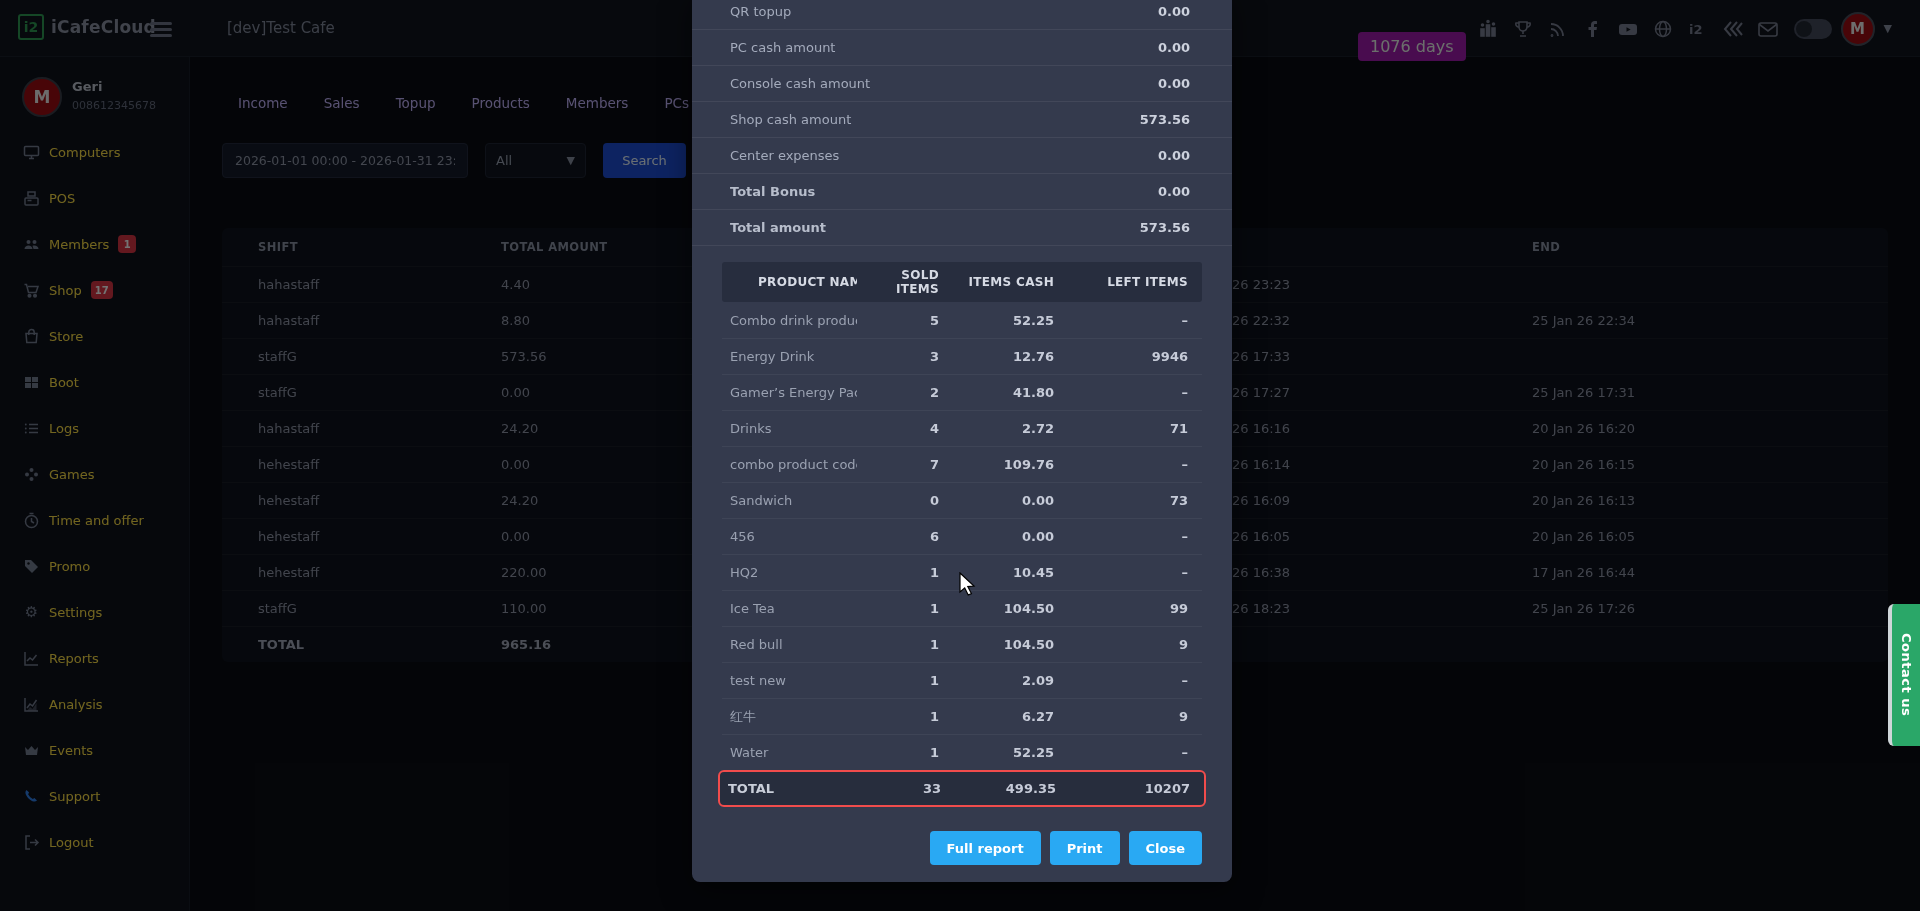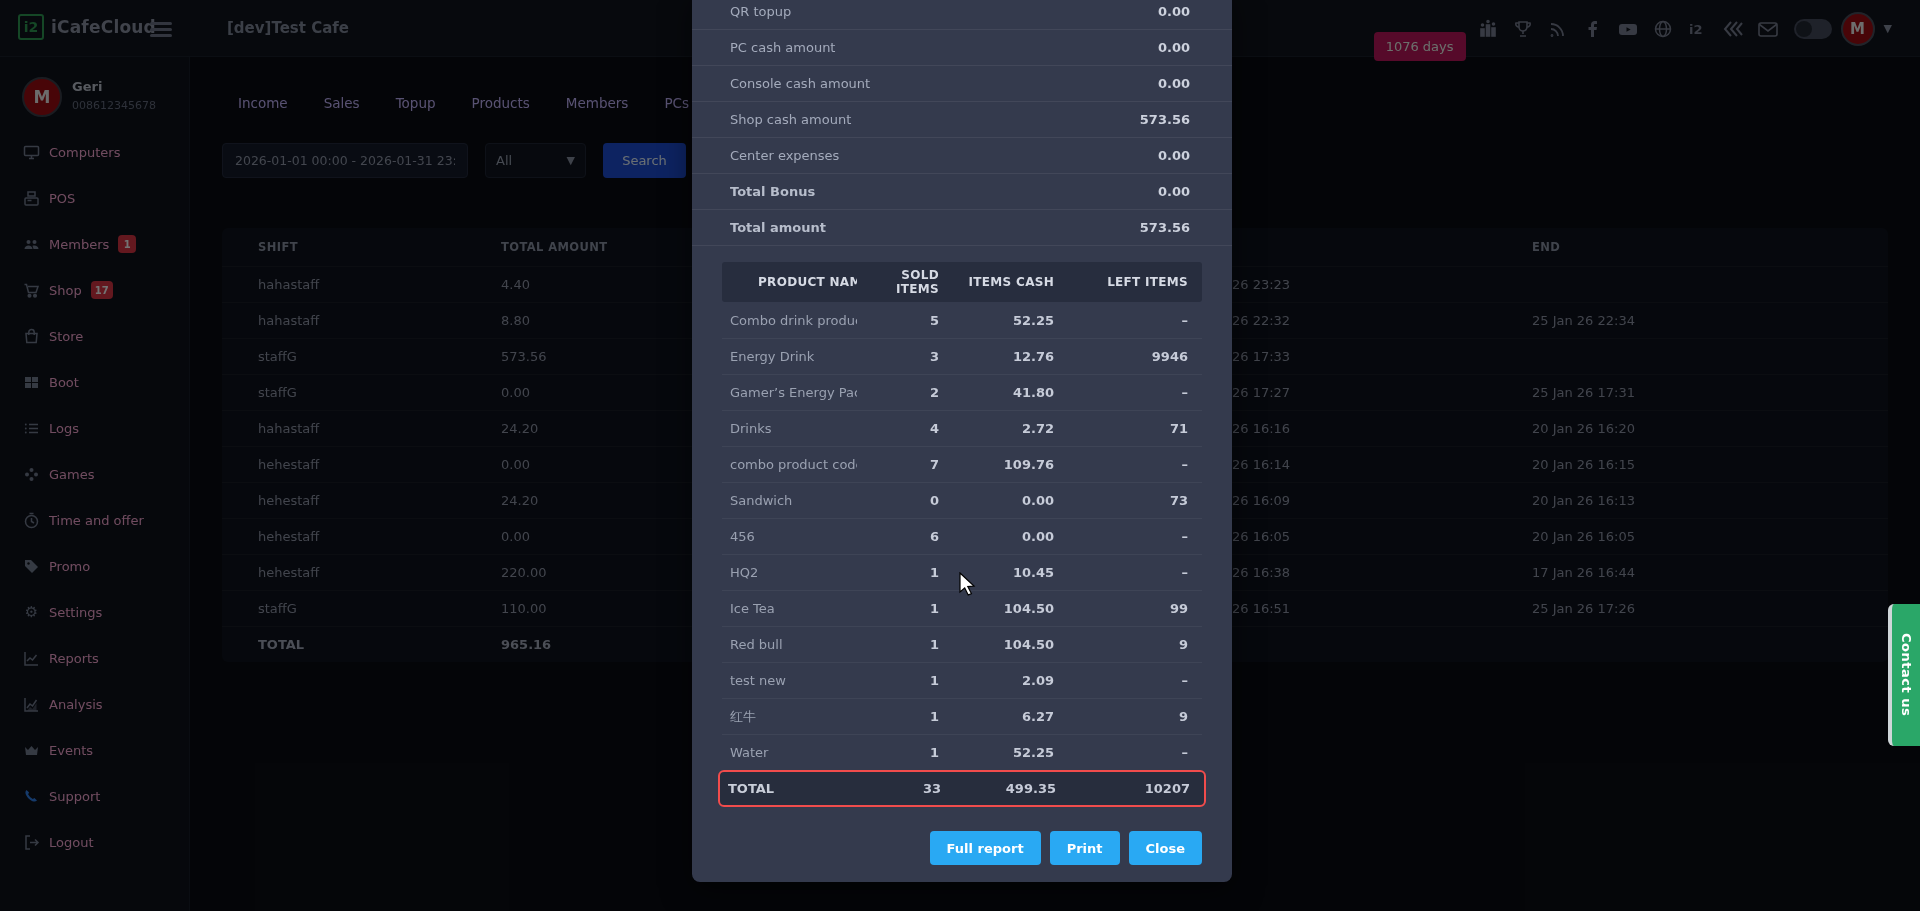--- a/index.html
+++ b/index.html
@@ -6,40 +6,40 @@
   *{box-sizing:border-box;font-family:"DejaVu Sans","Liberation Sans",sans-serif;}
   #app{position:relative;width:1920px;height:911px;background:#0a0d13;overflow:hidden;}
 
   
   .topbar{position:absolute;left:0;top:0;width:1920px;height:57px;background:#10141d;border-bottom:1px solid #1a1f2b;z-index:1;}
   .logo{position:absolute;left:18px;top:14px;display:flex;align-items:center;gap:7px;}
   .logo-mark{width:26px;height:26px;border:2px solid #2f9e54;color:#2f9e54;font-weight:bold;font-size:14px;display:flex;align-items:center;justify-content:center;border-radius:3px;}
   .logo-text{color:#8f96a6;font-size:17px;font-weight:bold;letter-spacing:.2px;}
   .hamburger{position:absolute;left:150px;top:19px;width:22px;height:18px;cursor:pointer;}
   .hamburger span{display:block;height:3px;background:#6f7789;margin:3px 0;border-radius:2px;}
-  .cafe-title{position:absolute;left:227px;top:19px;color:#848c9e;font-size:15px;font-weight:bold;}
+  .cafe-title{position:absolute;left:227px;top:19px;color:#848c9e;font-size:15px;}
   .tb-right{position:absolute;right:28px;top:0;height:57px;display:flex;align-items:center;gap:9px;}
-  .days-badge{height:29px;padding:0 12px;background:#be185d;border-radius:4px;color:#eef7ef;font-size:13px;display:flex;align-items:center;margin-top:36px;}
+  .days-badge{height:29px;padding:0 12px;background:#a21caf;border-radius:4px;color:#eef7ef;font-size:16px;display:flex;align-items:center;margin-top:36px;}
   .tb-icon{width:26px;height:26px;display:flex;align-items:center;justify-content:center;color:#7b8294;}
   .tb-icon svg{display:block;}
   .toggle{width:38px;height:20px;border-radius:10px;background:#454c5d;position:relative;margin-left:4px;}
   .toggle .knob{position:absolute;left:2px;top:2px;width:16px;height:16px;border-radius:50%;background:#232834;}
   .avatar-sm{width:34px;height:34px;border-radius:50%;background:#a00d12;border:2px solid #4a4f5c;color:#f2f2f2;font-weight:bold;font-size:15px;display:flex;align-items:center;justify-content:center;}
   .chev{color:#8b93a5;font-size:11px;}
 
   
   .sidebar{position:absolute;left:0;top:57px;width:190px;height:854px;background:#0f131c;border-right:1px solid #181d28;z-index:1;}
   .userblock{position:absolute;left:0;top:18px;width:190px;height:50px;}
   .avatar-lg{position:absolute;left:22px;top:2px;width:40px;height:40px;border-radius:50%;background:#a00d12;border:2px solid #3a3f4b;color:#efefef;font-weight:bold;font-size:17px;display:flex;align-items:center;justify-content:center;}
   .user-name{position:absolute;left:72px;top:4px;color:#c2c8d4;font-size:13px;font-weight:bold;}
   .user-phone{position:absolute;left:72px;top:24px;color:#666e80;font-size:11px;}
   .nav{position:absolute;left:0;top:72px;width:190px;}
   .nav-item{height:46px;display:flex;align-items:center;padding-left:23px;cursor:pointer;}
   .nav-item .nicon{width:17px;height:17px;margin-right:9px;display:flex;align-items:center;justify-content:center;color:#778095;flex:0 0 17px;}
-  .nav-item .nlabel{color:#f9a8d4;font-size:13px;}
+  .nav-item .nlabel{color:#fde047;font-size:13px;}
   .nav-badge{margin-left:9px;min-width:18px;height:18px;padding:0 4px;background:#dc3545;border-radius:4px;color:#fff;font-size:10px;font-weight:bold;display:flex;align-items:center;justify-content:center;}
   .nav-item.support .nicon{color:#2f80ed;}
 
   
   .tabs{position:absolute;left:238px;top:95px;display:flex;gap:36px;z-index:1;}
   .tab{color:#c4b5fd;font-size:13.5px;cursor:pointer;}
   .filter{position:absolute;left:222px;top:143px;display:flex;gap:17px;z-index:1;}
   .date-input{width:246px;height:35px;background:#161c2b;border:1px solid #242c3f;border-radius:4px;color:#949cae;font-size:12.5px;padding:0 12px;outline:none;}
   .select{width:101px;height:35px;background:#10151f;border:1px solid #1f2736;border-radius:4px;color:#9aa2b4;font-size:13px;display:flex;align-items:center;justify-content:space-between;padding:0 10px;cursor:pointer;}
   .search-btn{width:83px;height:35px;background:#1d4ed8;border:none;border-radius:4px;color:#eaf6ff;font-size:13px;cursor:pointer;}
@@ -416,21 +416,21 @@
         <div class="bgrow">
           <div>hehestaff</div>
           <div>220.00</div>
           <div>26 16:38</div>
           <div>17 Jan 26 16:44</div>
         </div>
 
         <div class="bgrow">
           <div>staffG</div>
           <div>110.00</div>
-          <div>26 16:51</div>
+          <div>26 18:23</div>
           <div>25 Jan 26 17:26</div>
         </div>
       </div>
     <div class="bgrow totalrow">
       <div>TOTAL</div>
       <div>965.16</div>
       <div></div>
         <div></div>
     </div>
   </div>

